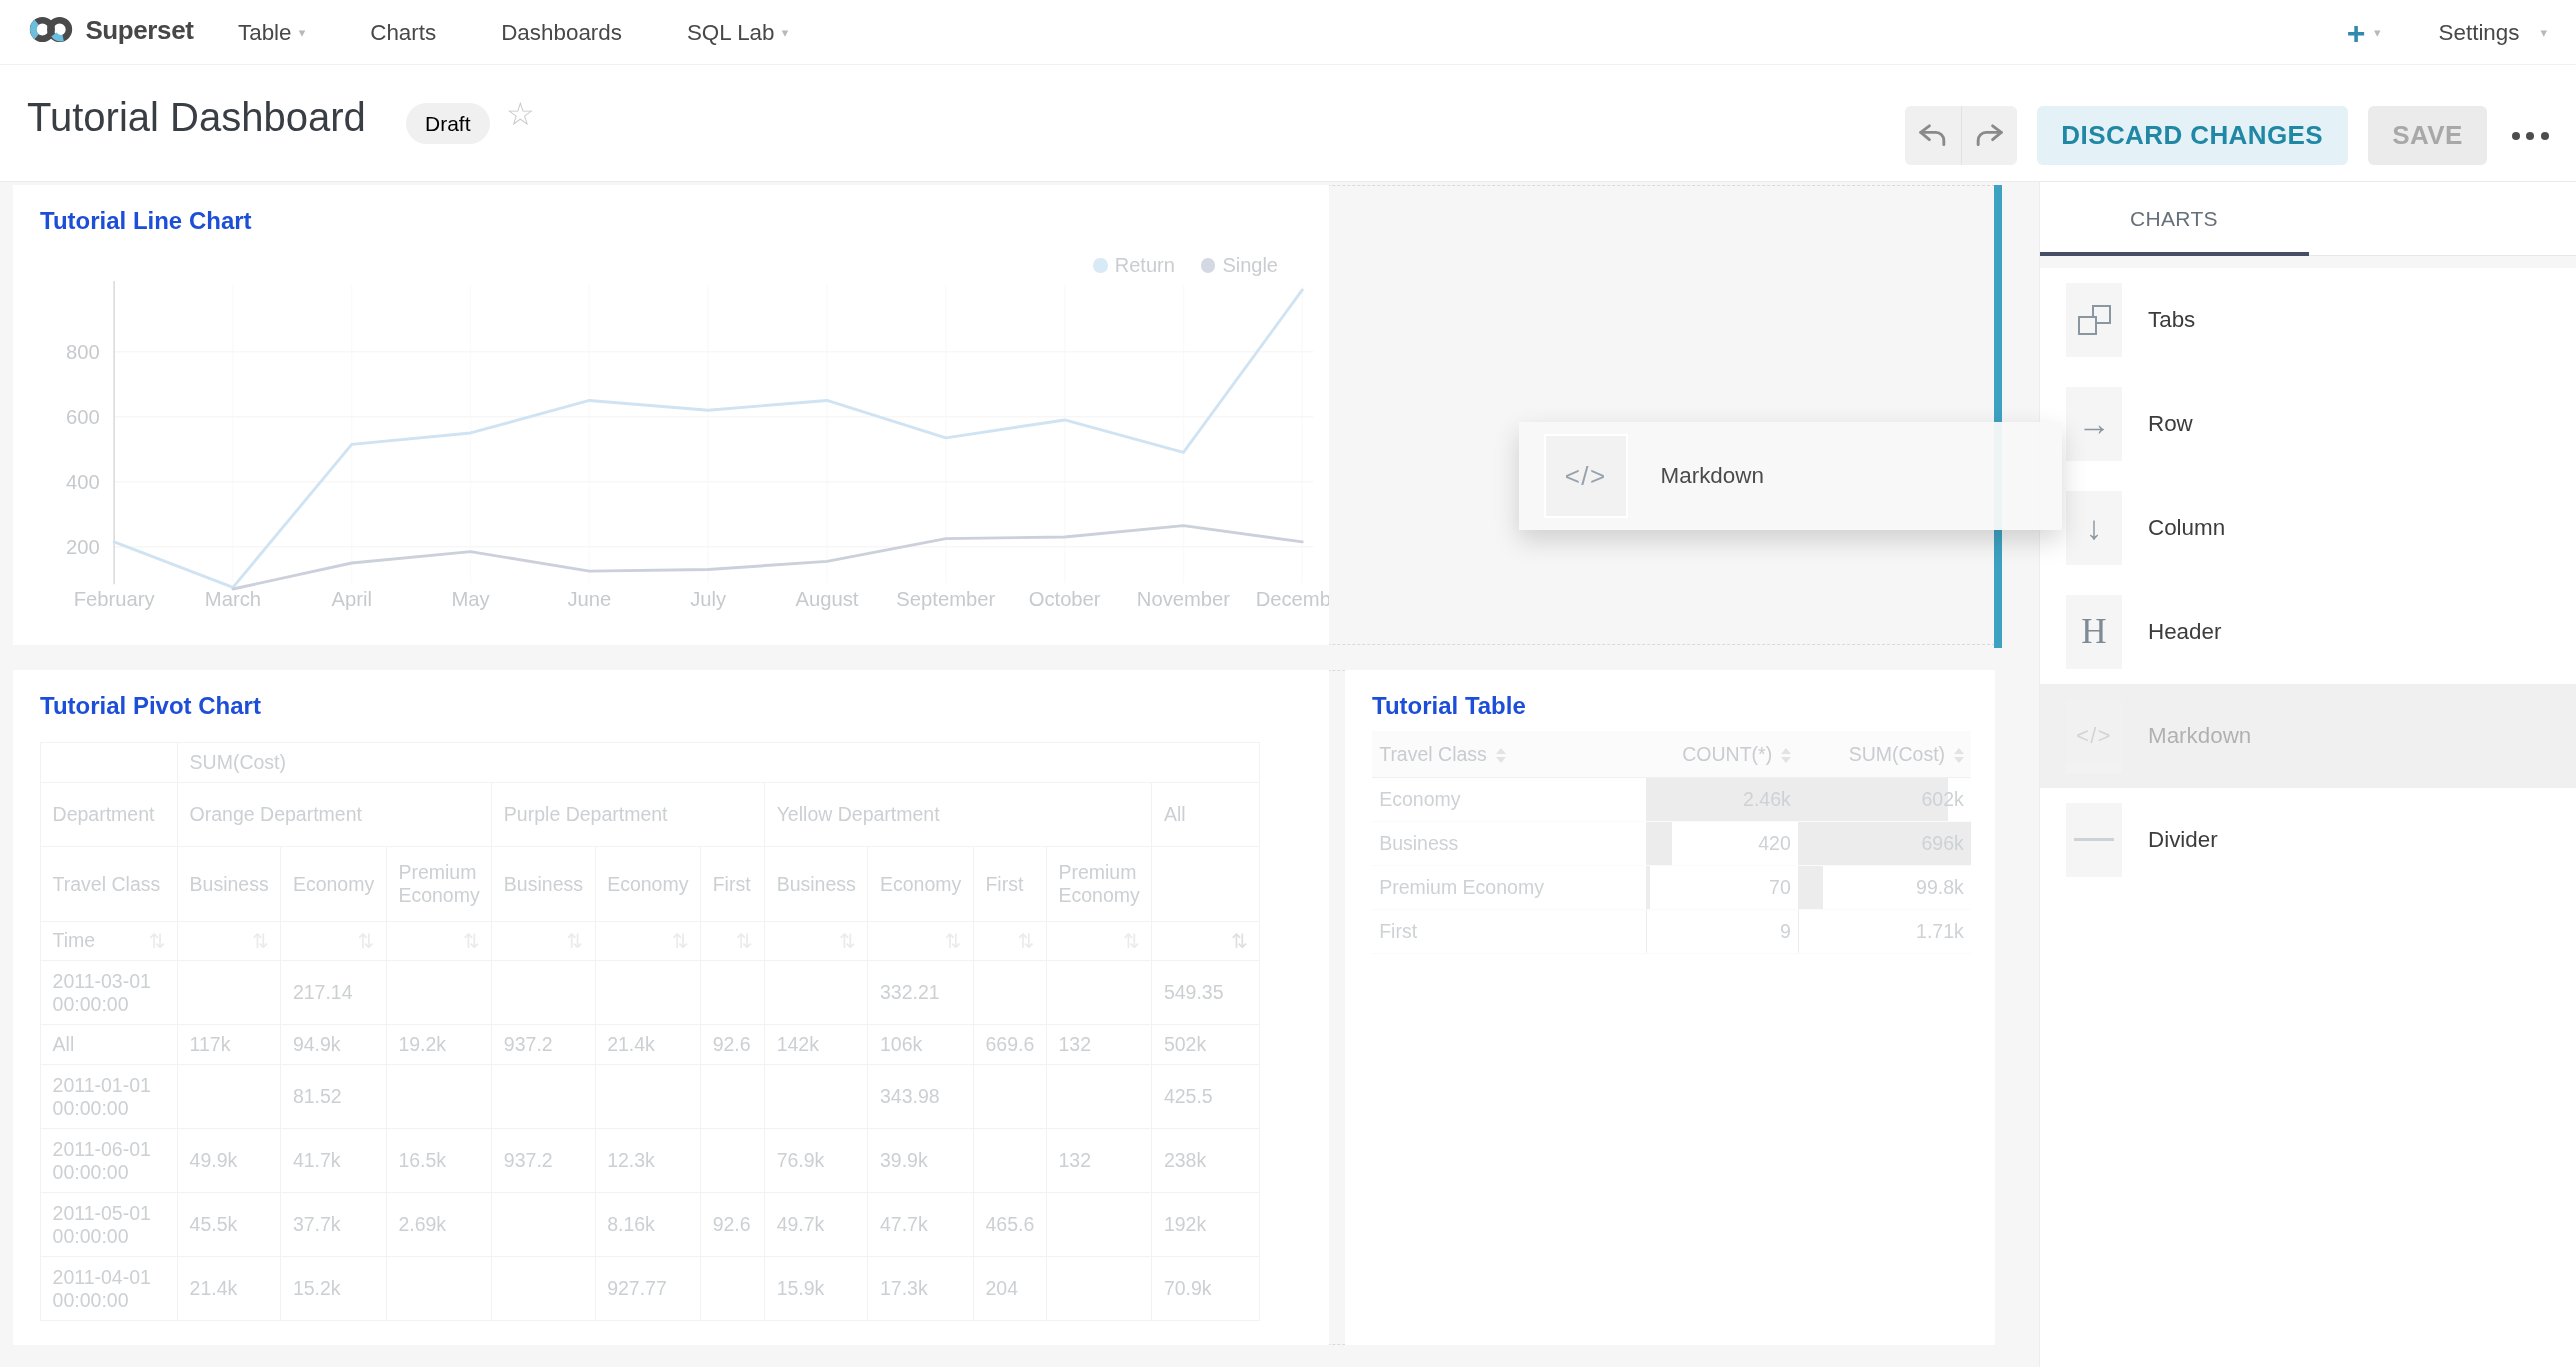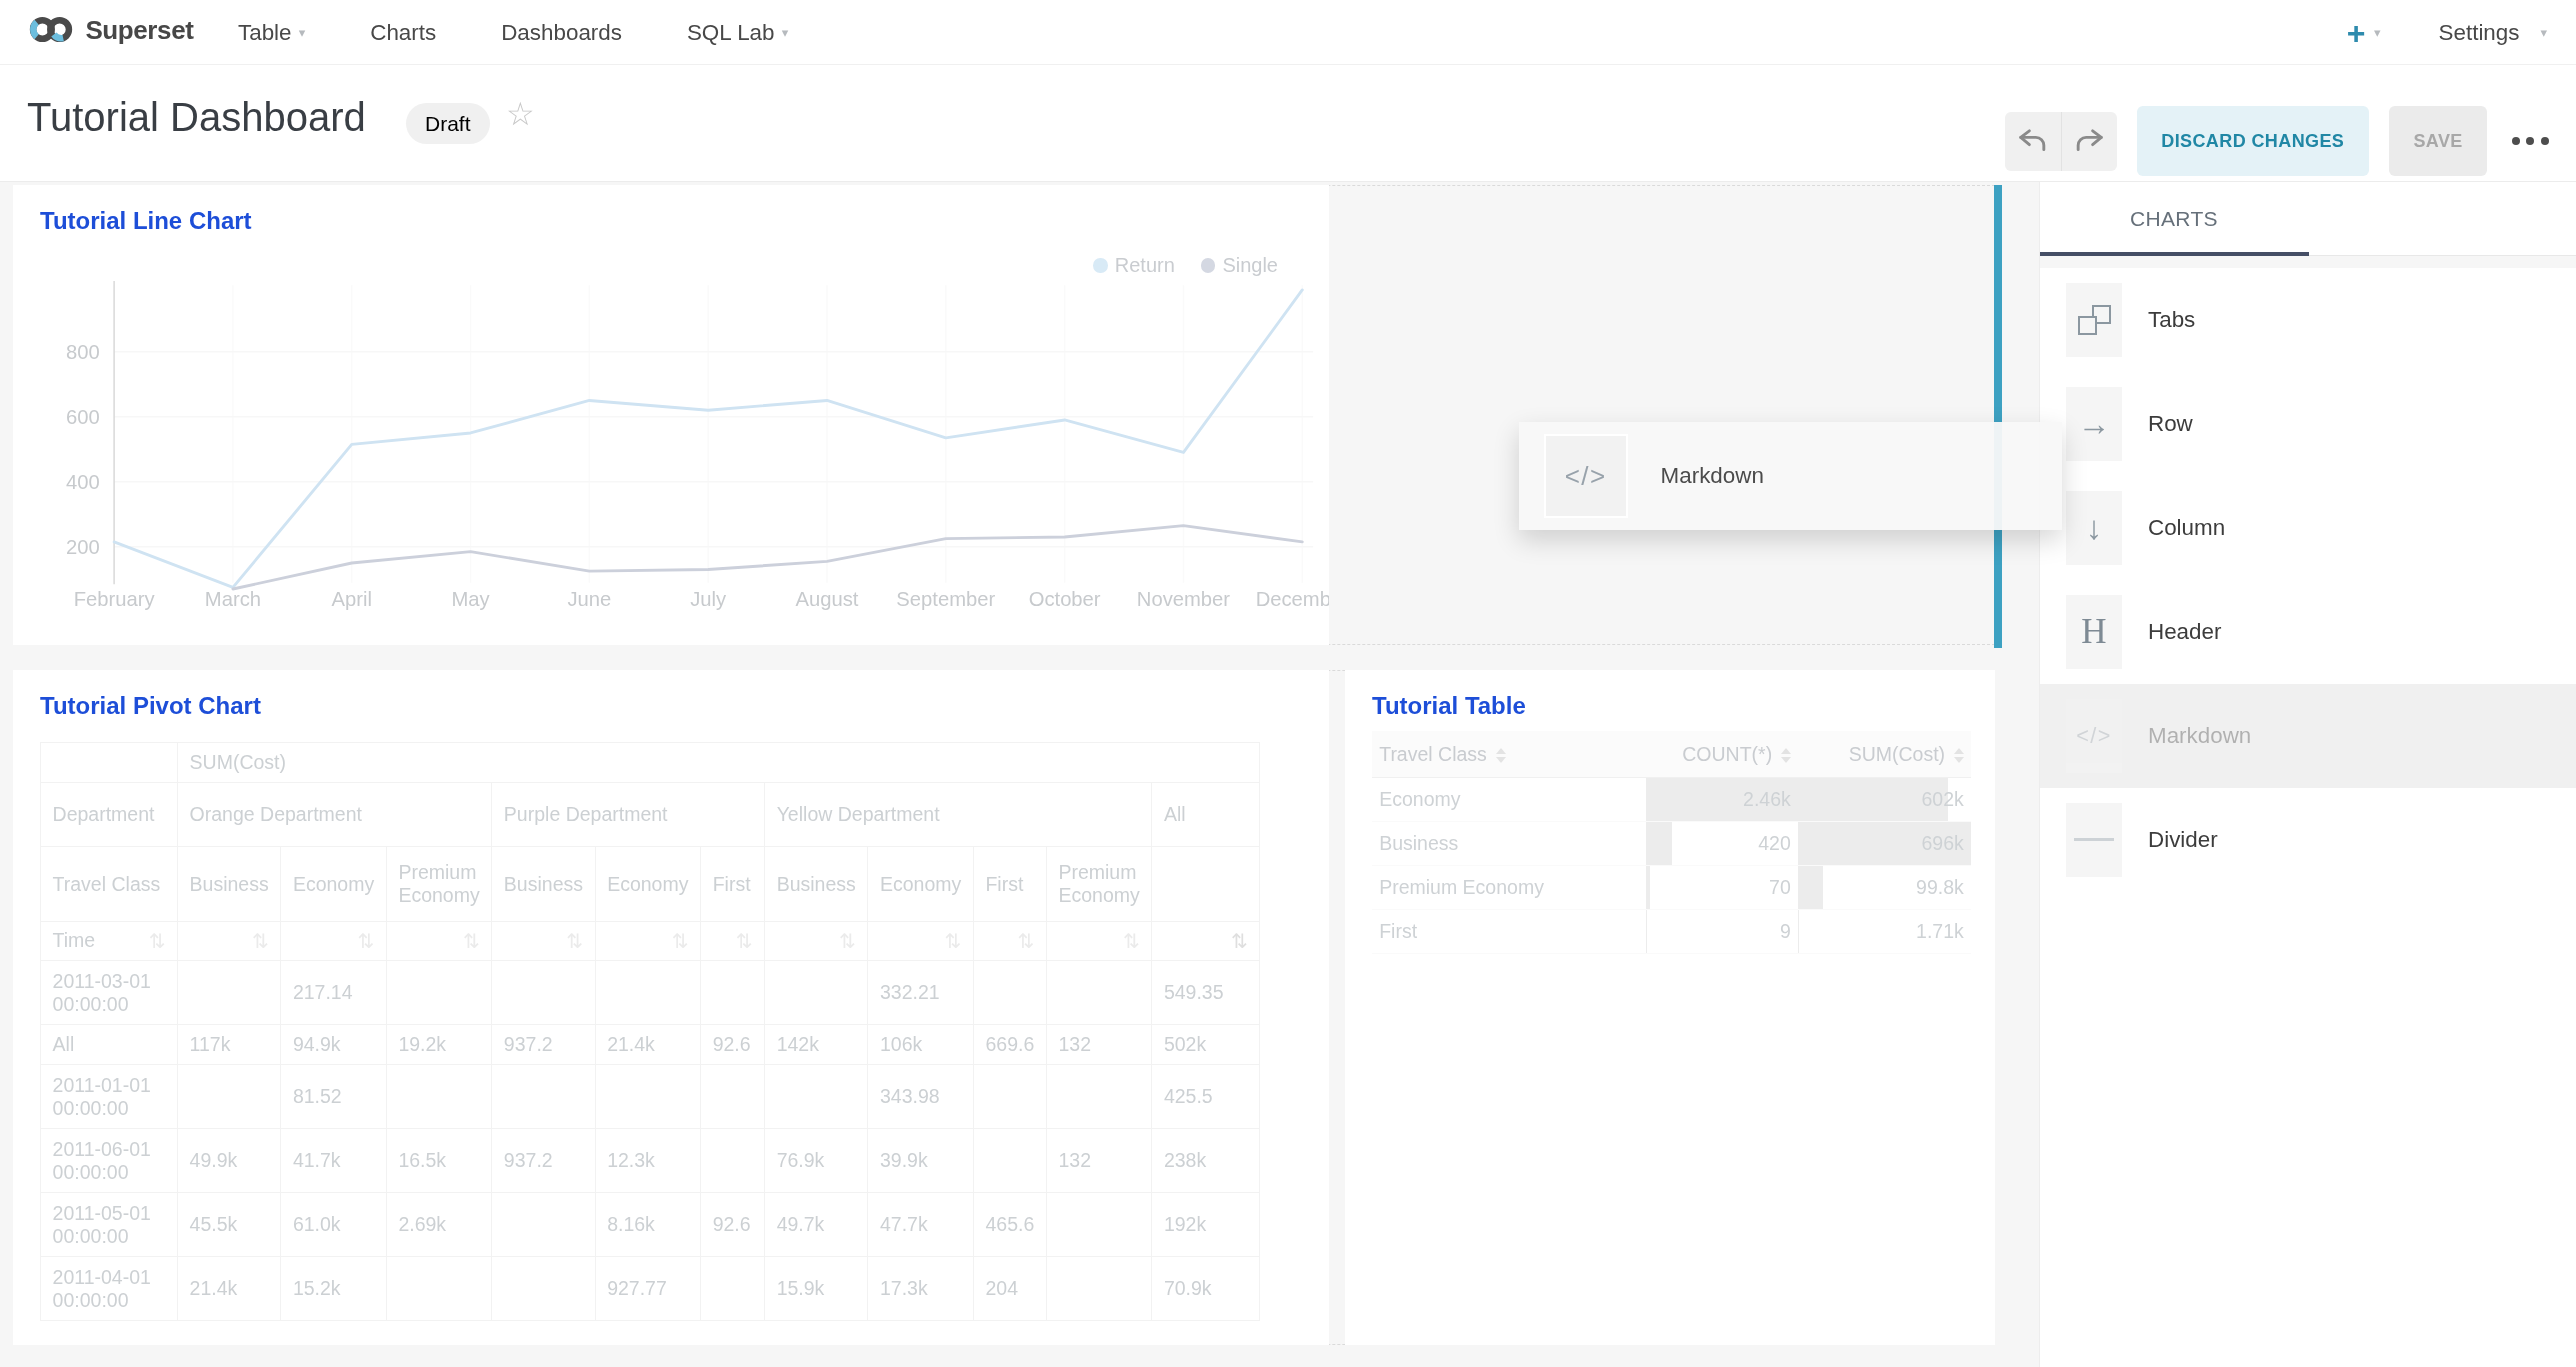--- a/index.html
+++ b/index.html
@@ -23,21 +23,21 @@
   .dash-header { position:absolute; left:0; top:65px; width:2576px; height:117px;
     background:#fff; border-bottom:1.4px solid #ececec; z-index:19; }
   .dash-title { position:absolute; left:27px; top:30px; font-size:40px; font-weight:500; color:#393e44; }
   .draft-badge { position:absolute; left:406px; top:38px; background:#f0f0f0; color:#000000;
     font-size:21px; padding:8.7px 19px; border-radius:24.6px; }
   .fav-star { position:absolute; left:506px; top:30px; font-size:32px; color:#c8c8c8; }
   .hdr-actions { position:absolute; right:27.4px; top:41px; display:flex; align-items:center; gap:20px; }
   .undo-group { display:flex; background:#f0f0f0; border-radius:5.8px; height:59px; overflow:hidden; }
   .undo-btn { width:56px; height:59px; display:flex; align-items:center; justify-content:center; cursor:pointer; }
   .undo-btn + .undo-btn { border-left:1.4px solid #e2e2e2; }
-  .btn { height:70px; border:none; border-radius:5.8px; font-size:18px; font-weight:bold;
+  .btn { height:59px; border:none; border-radius:5.8px; font-size:26px; font-weight:bold;
     letter-spacing:0.4px; padding:0 24.6px; font-family:"Liberation Sans",sans-serif; cursor:pointer; }
   .btn-discard { background:#e4f2f7; color:#2087a5; }
   .btn-save { background:#ebebeb; color:#a8a8a8; }
   .dots { display:flex; gap:6.5px; margin-left:4.3px; cursor:pointer; }
   .dots i { width:8px; height:8px; border-radius:50%; background:#4d4d4d; display:block; }
 
   
   .content { position:absolute; left:0; top:182px; width:2576px; height:1186px; background:#f6f6f6; }
   .grid-row { position:absolute; border:1.4px dashed #dadada; }
   .row1 { left:13px; top:2.9px;  width:1982px; height:460px; }
@@ -366,21 +366,21 @@
             <td></td>
             <td>76.9k</td>
             <td>39.9k</td>
             <td></td>
             <td>132</td>
             <td>238k</td>
           </tr>
           <tr style="height:64px">
             <td>2011-05-01 00:00:00</td>
             <td>45.5k</td>
-            <td>61.0k</td>
+            <td>37.7k</td>
             <td>2.69k</td>
             <td></td>
             <td>8.16k</td>
             <td>92.6</td>
             <td>49.7k</td>
             <td>47.7k</td>
             <td>465.6</td>
             <td></td>
             <td>192k</td>
           </tr>

